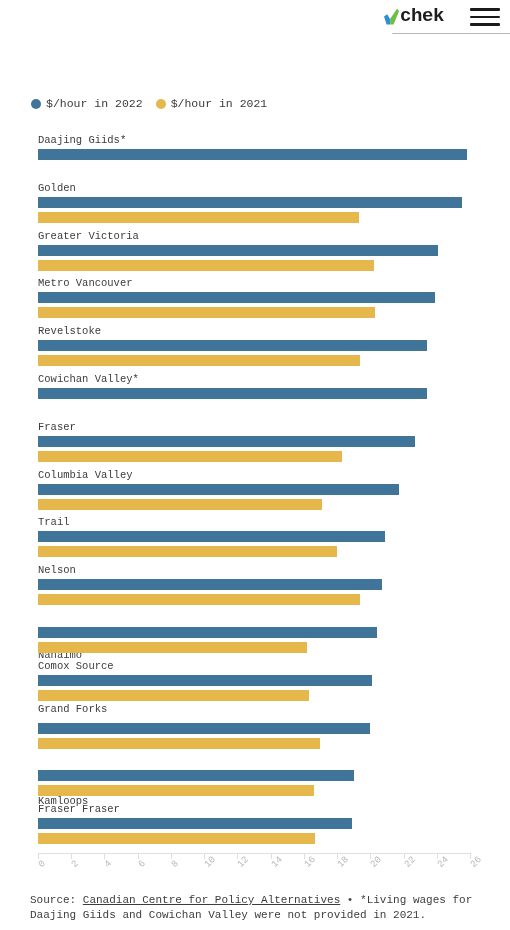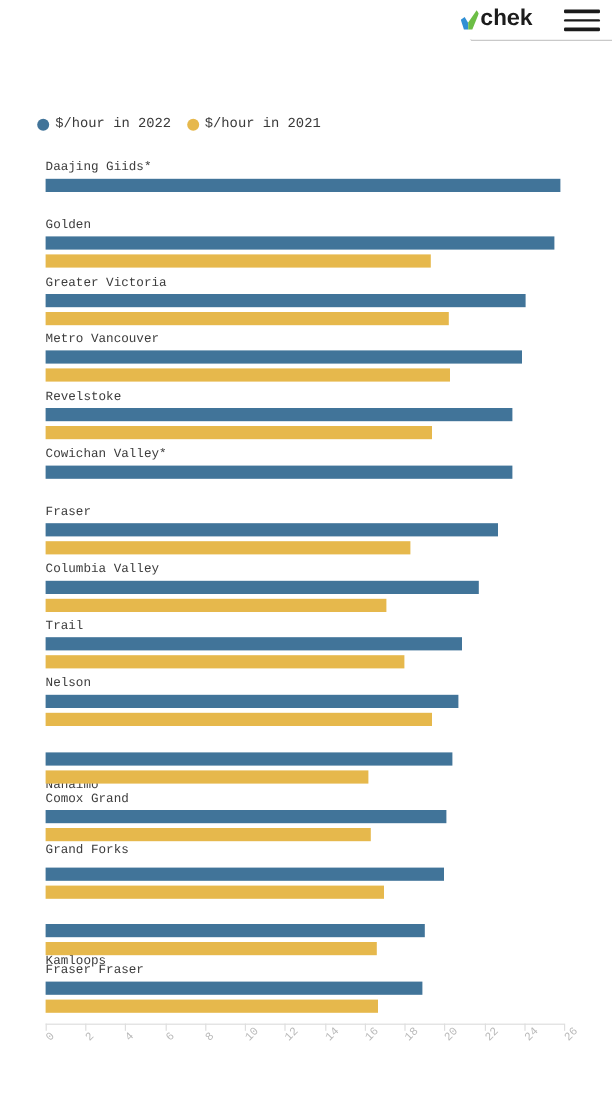--- a/index.html
+++ b/index.html
@@ -162,21 +162,21 @@
       <div class="bar gold" title="Columbia Valley: 17.1" style="top: 365.6px; width: 284.123px; background: rgb(230, 184, 76);"></div>
       <div class="group-label" style="top: 383.4px;">Trail</div>
       <div class="bar blue" title="Trail: 20.9" style="top: 398.4px; width: 347.262px; background: rgb(65, 116, 153);"></div>
       <div class="bar gold" title="Trail: 18" style="top: 413.4px; width: 299.077px; background: rgb(230, 184, 76);"></div>
       <div class="group-label" style="top: 431.2px;">Nelson</div>
       <div class="bar blue" title="Nelson: 20.7" style="top: 446.2px; width: 343.938px; background: rgb(65, 116, 153);"></div>
       <div class="bar gold" title="Nelson: 19.4" style="top: 461.2px; width: 322.338px; background: rgb(230, 184, 76);"></div>
       <div class="group-label" style="top: 479px; margin-top: 37px;">Nanaimo</div>
       <div class="bar blue" title="Nanaimo: 20.4" style="top: 494px; width: 338.954px; background: rgb(65, 116, 153);"></div>
       <div class="bar gold" title="Nanaimo: 16.2" style="top: 509px; width: 269.169px; background: rgb(230, 184, 76);"></div>
-      <div class="group-label" style="top: 526.8px;">Comox Grand</div>
+      <div class="group-label" style="top: 526.8px;">Comox Source</div>
       <div class="bar blue" title="Comox Valley: 20.1" style="top: 541.8px; width: 333.969px; background: rgb(65, 116, 153);"></div>
       <div class="bar gold" title="Comox Valley: 16.3" style="top: 556.8px; width: 270.831px; background: rgb(230, 184, 76);"></div>
       <div class="group-label" style="top: 544px; margin-top: 26px;">Grand Forks</div>
       <div class="bar blue" title="Grand Forks: 20" style="top: 589.6px; width: 332.308px; background: rgb(65, 116, 153);"></div>
       <div class="bar gold" title="Grand Forks: 17" style="top: 604.6px; width: 282.462px; background: rgb(230, 184, 76);"></div>
       <div class="group-label" style="top: 622.4px; margin-top: 40px;">Kamloops</div>
       <div class="bar blue" title="Kamloops: 19" style="top: 637.4px; width: 315.692px; background: rgb(65, 116, 153);"></div>
       <div class="bar gold" title="Kamloops: 16.6" style="top: 652.4px; width: 275.815px; background: rgb(230, 184, 76);"></div>
       <div class="group-label" style="top: 670.2px;">Fraser Fraser</div>
       <div class="bar blue" title="Fraser Valley: 18.9" style="top: 685.2px; width: 314.031px; background: rgb(65, 116, 153);"></div>
@@ -208,14 +208,17 @@
       <div class="axis-tick" style="left: 370.308px;"></div>
       <div class="axis-label" style="left: 368.308px;">20</div>
       <div class="axis-tick" style="left: 403.538px;"></div>
       <div class="axis-label" style="left: 401.538px;">22</div>
       <div class="axis-tick" style="left: 436.769px;"></div>
       <div class="axis-label" style="left: 434.769px;">24</div>
       <div class="axis-tick" style="left: 470px;"></div>
       <div class="axis-label" style="left: 468px;">26</div>
     </div>
 
+  <div class="footnote">
+    <span>Source: </span><a href="#">Canadian Centre for Policy Alternatives</a><span> • *Living wages for Daajing Giids and Cowichan Valley were not provided in 2021.</span>
+  </div>
 
 </div>
 
 </body></html>

